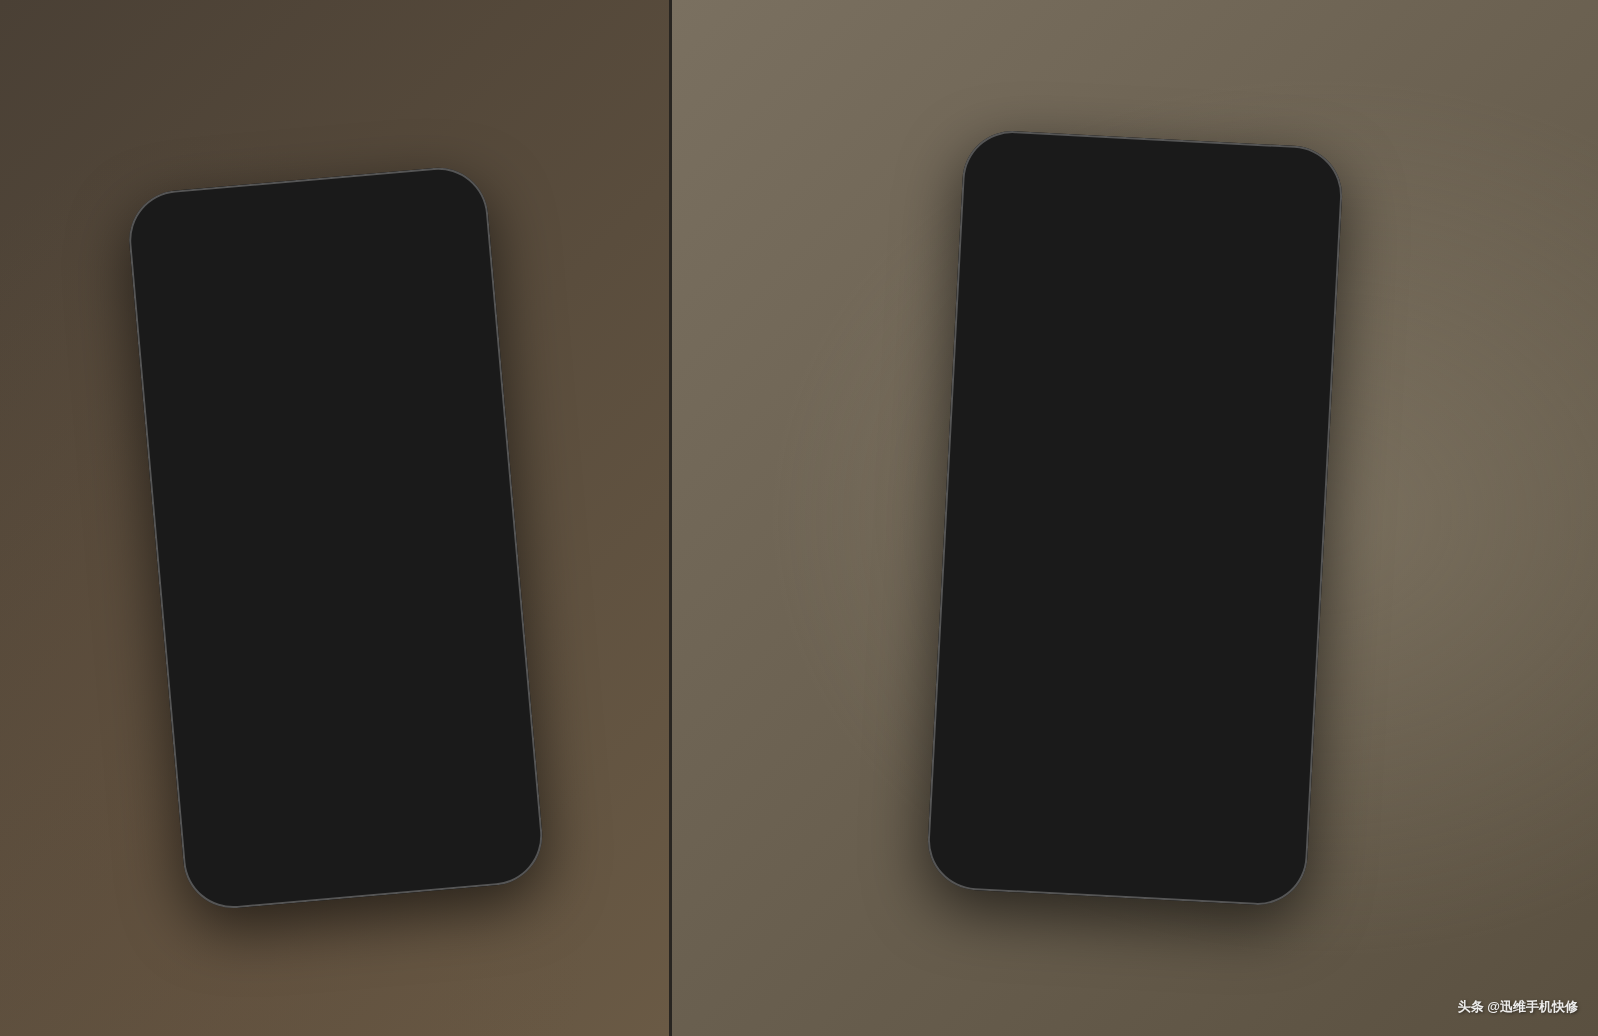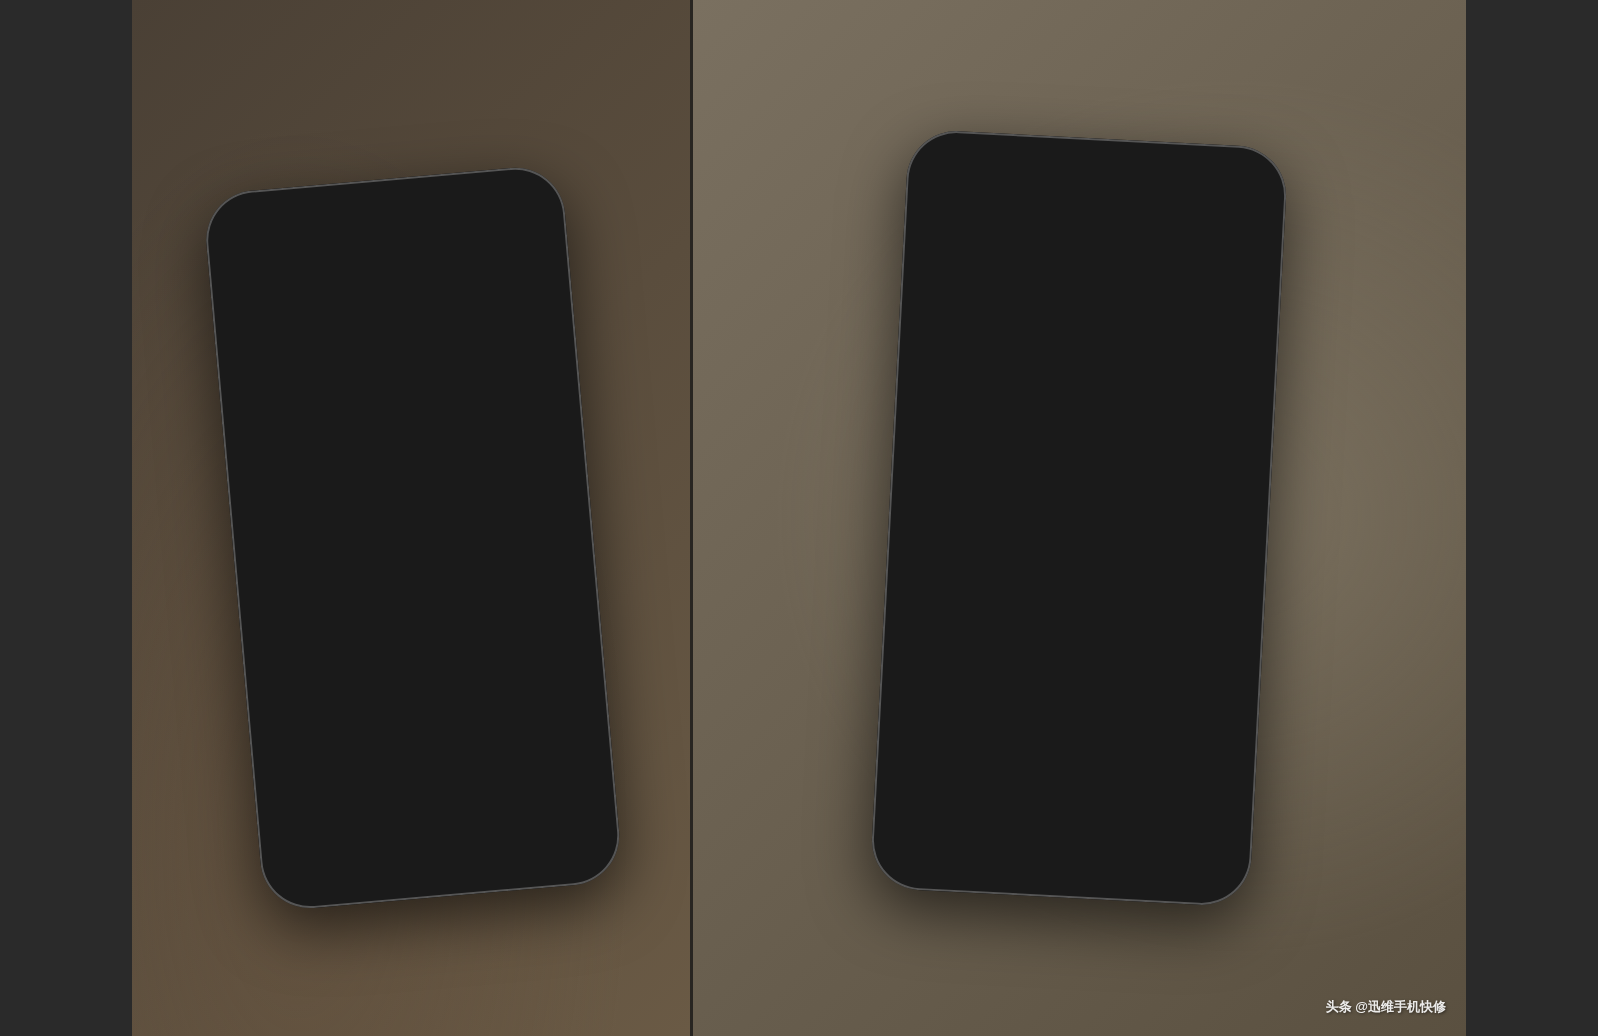--- a/index.html
+++ b/index.html
@@ -8,21 +8,21 @@
       height: 1036px;
       background: #2a2a2a;
       display: flex;
       align-items: center;
       justify-content: center;
       font-family: -apple-system, 'PingFang SC', sans-serif;
       overflow: hidden;
     }
 
     .container {
-      width: 1334px;
+      width: 1598px;
       height: 1036px;
       display: flex;
       background: #3a3530;
       position: relative;
       justify-content: center;
     }
 
     
     .left-half {
       width: 670px;

